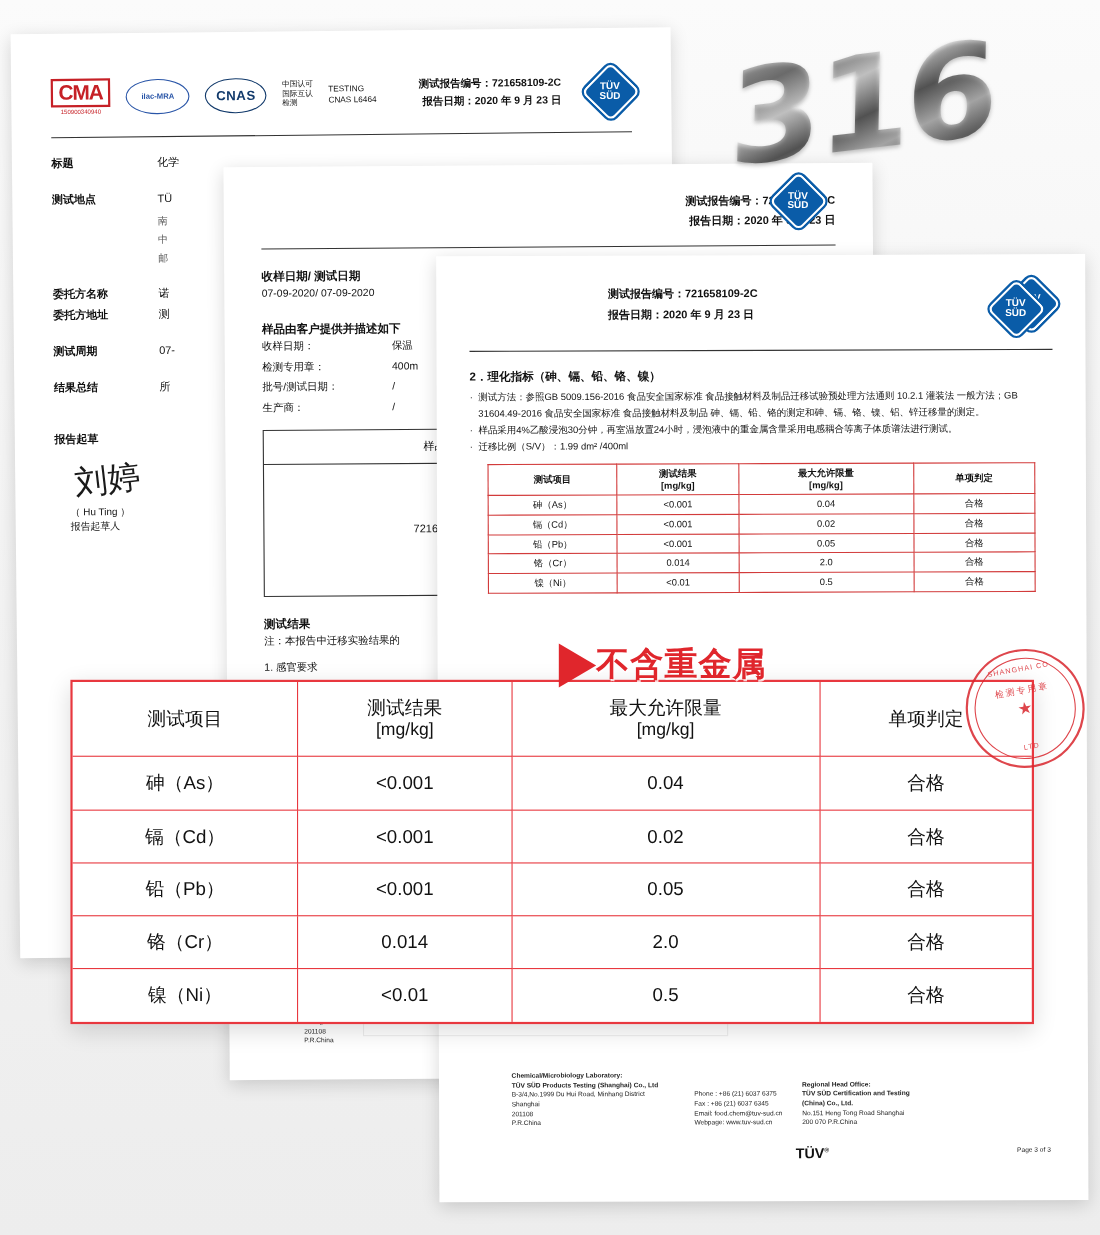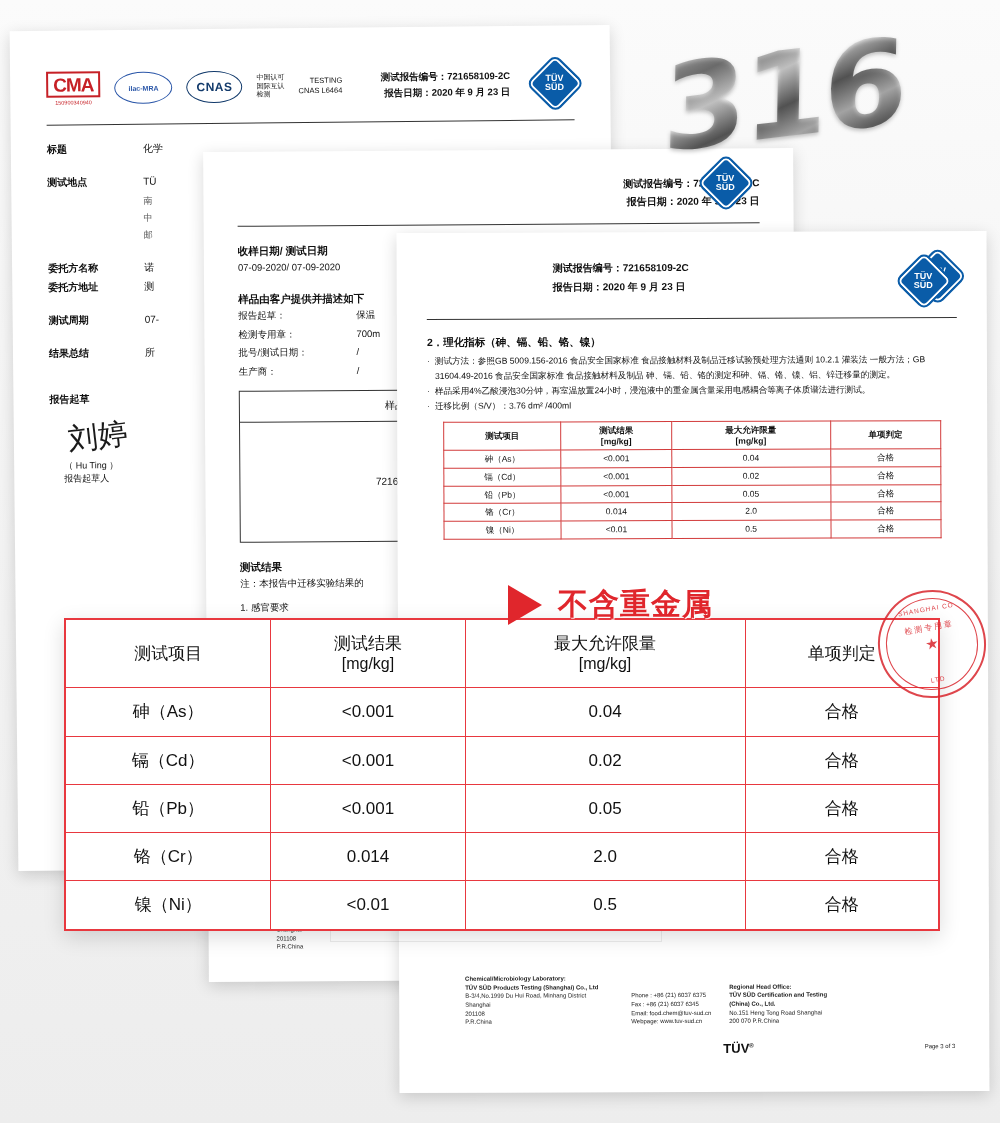--- a/index.html
+++ b/index.html
@@ -79,21 +79,21 @@
     border: 1.5px solid #123a6b;
     color: #123a6b;
     font-size: 12px; font-weight: bold;
     display: flex; align-items: center; justify-content: center;
     letter-spacing: 0.5px;
   }
   .cert-cn {
     font-size: 7px; line-height: 1.25; color: #111;
   }
   .cert-en {
-    font-size: 7.5px; line-height: 1.3; color: #111; text-align: right;
+    font-size: 7.5px; line-height: 1.3; color: #111;
   }
 
   .tuv-badge {
     width: 38px; height: 38px;
     background: #0a5ca8;
     border-radius: 6px;
     transform: rotate(45deg);
     display: flex; align-items: center; justify-content: center;
     box-shadow: inset 0 0 0 2px #fff, 0 0 0 2px #0a5ca8;
   }
@@ -232,21 +232,21 @@
   
   .tuv-float { position: absolute; z-index: 5; }
 
   
   .slogan-wrap {
     position: absolute;
     left: 508px; top: 584px;
     z-index: 9;
     display: flex;
     align-items: center;
-    gap: 16px;
+    gap: 0;
   }
   .arrow {
     width: 0; height: 0;
     border-top: 20px solid transparent;
     border-bottom: 20px solid transparent;
     border-left: 34px solid #e0262c;
   }
   .slogan {
     color: #e0262c;
     font-size: 30px;
@@ -419,26 +419,26 @@
         <div><b>报告日期：</b><b>2020 年 9 月 23 日</b></div>
       </div>
       <div class="rule" style="margin-top:12px;"></div>
 
       <div class="s2-h">收样日期/ 测试日期</div>
       <div class="s2-p">07-09-2020/ 07-09-2020</div>
 
       <div class="s2-h" style="margin-top:16px;">样品由客户提供并描述如下</div>
       <div class="s2-list">
         <div class="row">
-          <div class="lbl">报告起草：</div>
+          <div class="lbl">收样日期：</div>
           <div>保温</div>
         </div>
         <div class="row">
           <div class="lbl">检测专用章：</div>
-          <div>700m</div>
+          <div>400m</div>
         </div>
         <div class="row">
           <div class="lbl">批号/测试日期：</div>
           <div>/</div>
         </div>
         <div class="row">
           <div class="lbl">生产商：</div>
           <div>/</div>
         </div>
       </div>
@@ -488,21 +488,21 @@
         <div class="li">
             <div class="b">·</div>
             <div>测试方法：参照GB 5009.156-2016 食品安全国家标准 食品接触材料及制品迁移试验预处理方法通则 10.2.1 灌装法 一般方法；GB 31604.49-2016 食品安全国家标准 食品接触材料及制品 砷、镉、铅、铬的测定和砷、镉、铬、镍、铝、锌迁移量的测定。</div>
           </div>
         <div class="li">
             <div class="b">·</div>
             <div>样品采用4%乙酸浸泡30分钟，再室温放置24小时，浸泡液中的重金属含量采用电感耦合等离子体质谱法进行测试。</div>
           </div>
         <div class="li">
             <div class="b">·</div>
-            <div>迁移比例（S/V）：3.76 dm² /400ml</div>
+            <div>迁移比例（S/V）：1.99 dm² /400ml</div>
           </div>
       </div>
 
       <table class="mini">
         <tbody>
             <tr>
           <th><span>测试项目</span></th>
           <th>测试结果<br>[mg/kg]</th>
           <th>最大允许限量<br>[mg/kg]</th>
           <th><span>单项判定</span></th>

